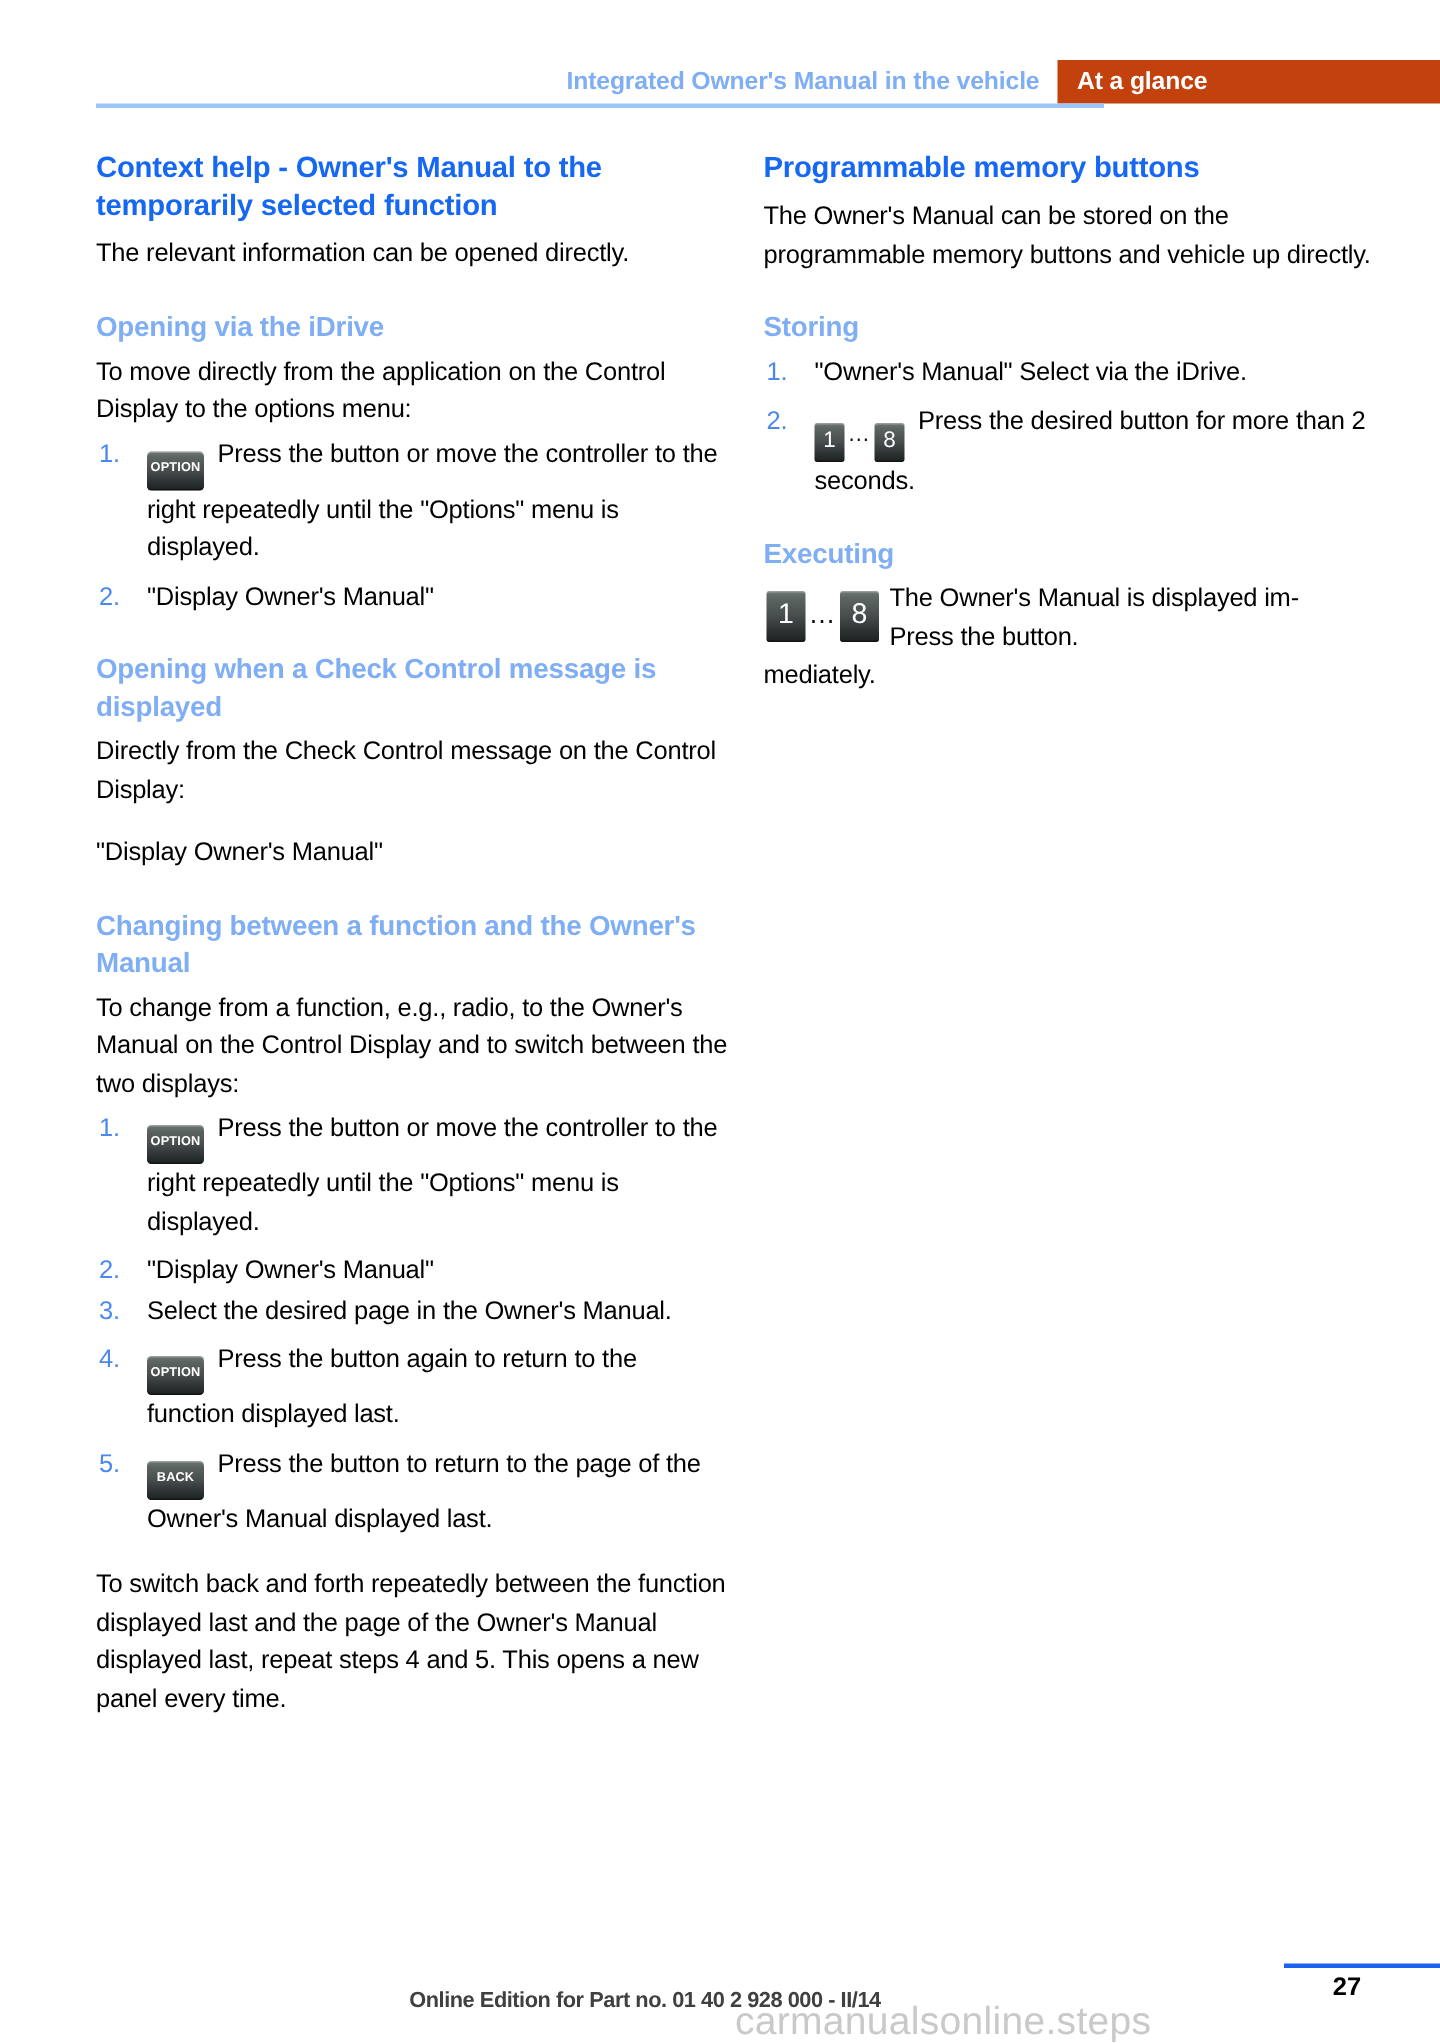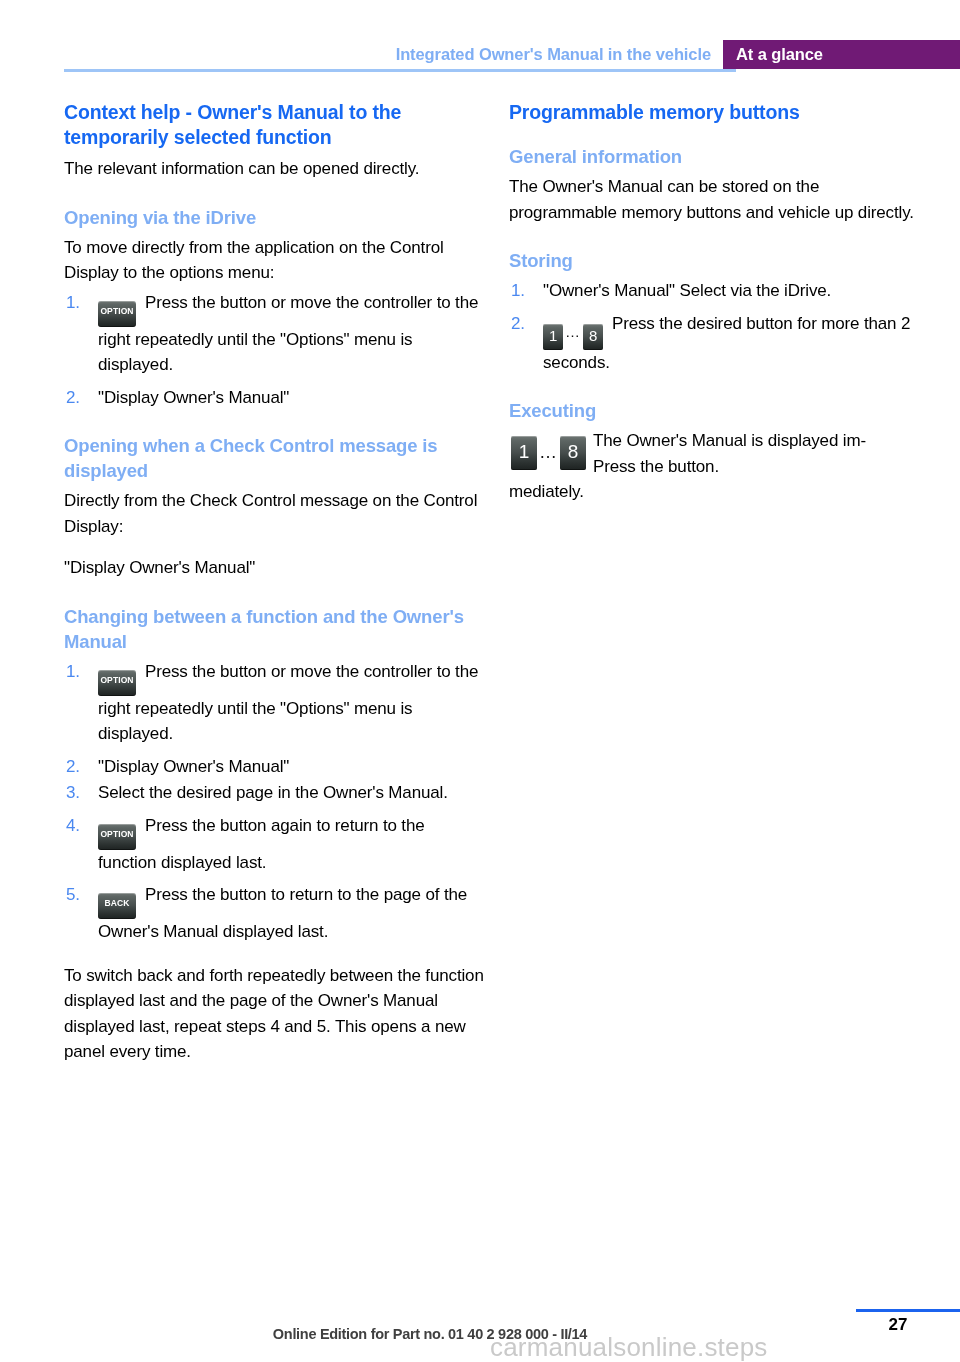--- a/index.html
+++ b/index.html
@@ -39,25 +39,25 @@
     display: flex;
     align-items: center;
     padding: 0 12px 0 0;
     font-size: 16.5px;
     font-weight: bold;
     color: #7FAEF4;
     letter-spacing: -0.1px;
     white-space: nowrap;
   }
   .header-section {
-    background: #701a75;
+    background: #c2410c;
     color: #ffffff;
     display: flex;
     align-items: center;
-    padding: 0 14px 0 13px;
+    padding: 0 32px 0 13px;
     font-size: 16.5px;
     font-weight: bold;
     letter-spacing: -0.1px;
     white-space: nowrap;
     min-width: 210px;
   }
   .header-rule {
     position: absolute;
     left: 64px;
     top: 56px;
@@ -301,20 +301,21 @@
   </ol>
 
   <h2 class="subtitle">Opening when a Check Control message is displayed</h2>
 
   <p class="body">Directly from the Check Control message on the Control Display:</p>
 
   <p class="body spaced">"Display Owner's Manual"</p>
 
   <h2 class="subtitle">Changing between a function and the Owner's Manual</h2>
 
+  <p class="body">To change from a function, e.g., radio, to the Owner's Manual on the Control Display and to switch between the two displays:</p>
 
   <ol class="steps">
     <li class="tall">
       <span class="num">1.</span>
       <span class="btn-glyph btn-option">OPTION</span><span>Press the button or move the controller to the right repeatedly until the "Options" menu is displayed.</span>
     </li>
     <li>
       <span class="num">2.</span>
       <span>"Display Owner's Manual"</span>
     </li>
@@ -332,21 +333,20 @@
     </li>
   </ol>
 
   <p class="body spaced">To switch back and forth repeatedly between the function displayed last and the page of the Owner's Manual displayed last, repeat steps 4 and 5. This opens a new panel every time.</p>
 </div>
 
 <div class="col col-right">
 
   <h1 class="title">Programmable memory buttons</h1>
 
-  <h2 class="subtitle first">General information</h2>
 
   <p class="body">The Owner's Manual can be stored on the programmable memory buttons and vehicle up directly.</p>
 
   <h2 class="subtitle">Storing</h2>
 
   <ol class="steps">
     <li class="tall">
       <span class="num">1.</span>
       <span>"Owner's Manual" Select via the iDrive.</span>
     </li>

